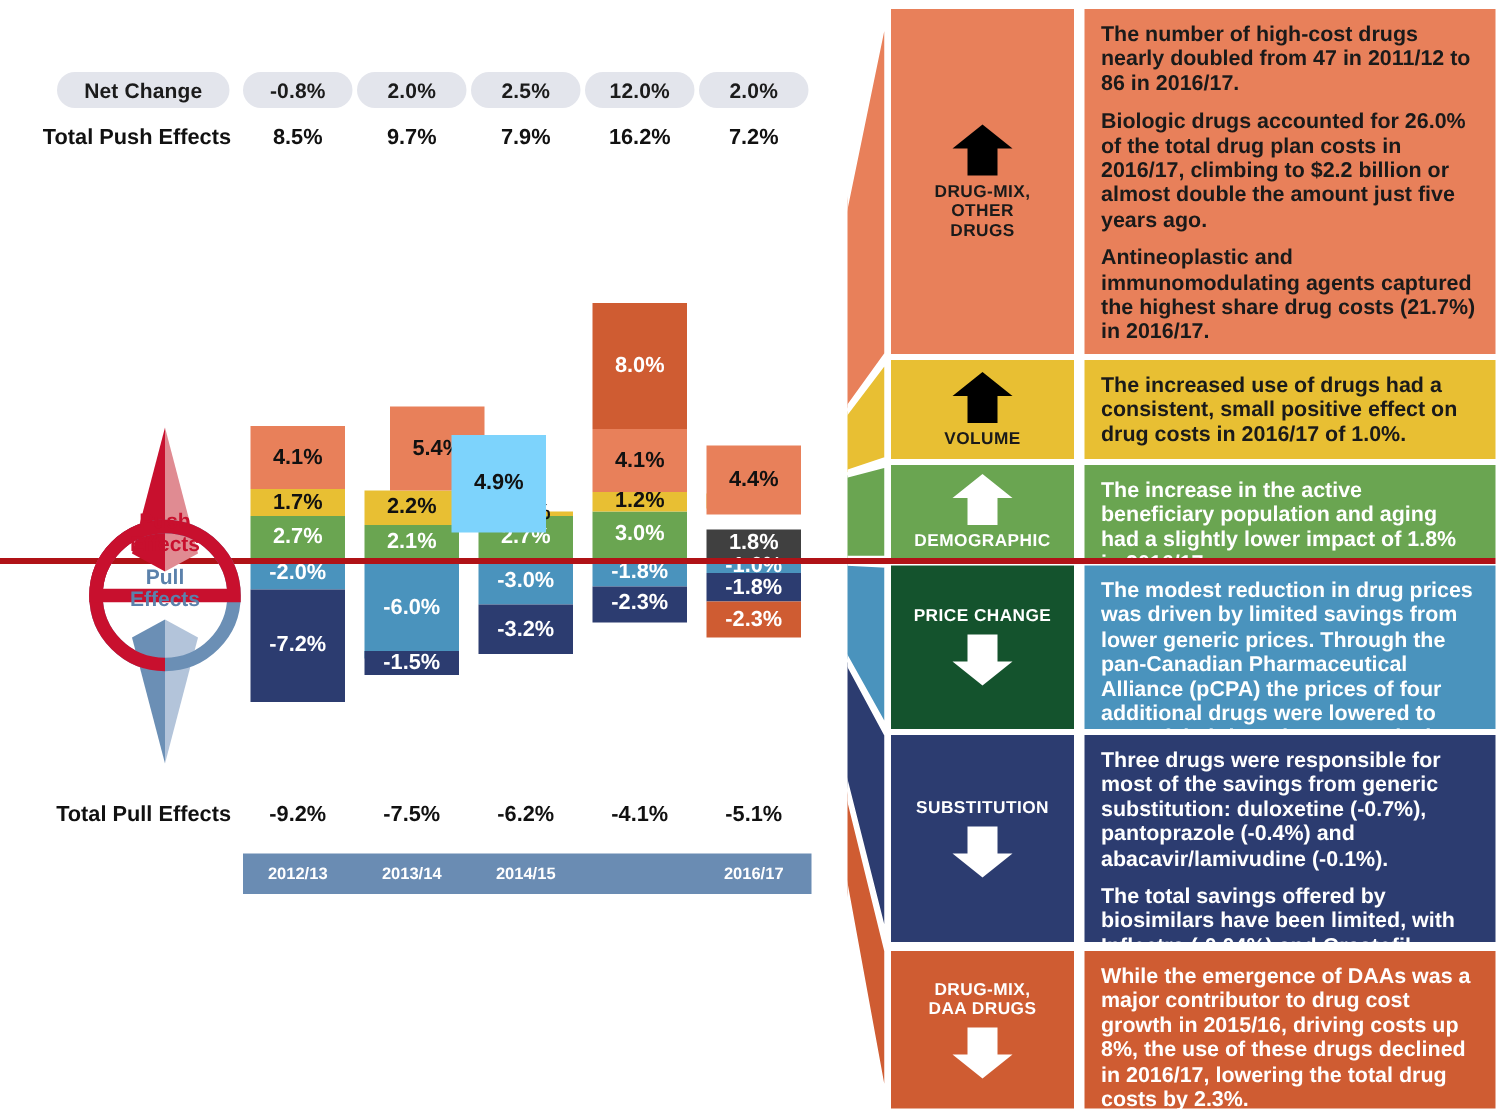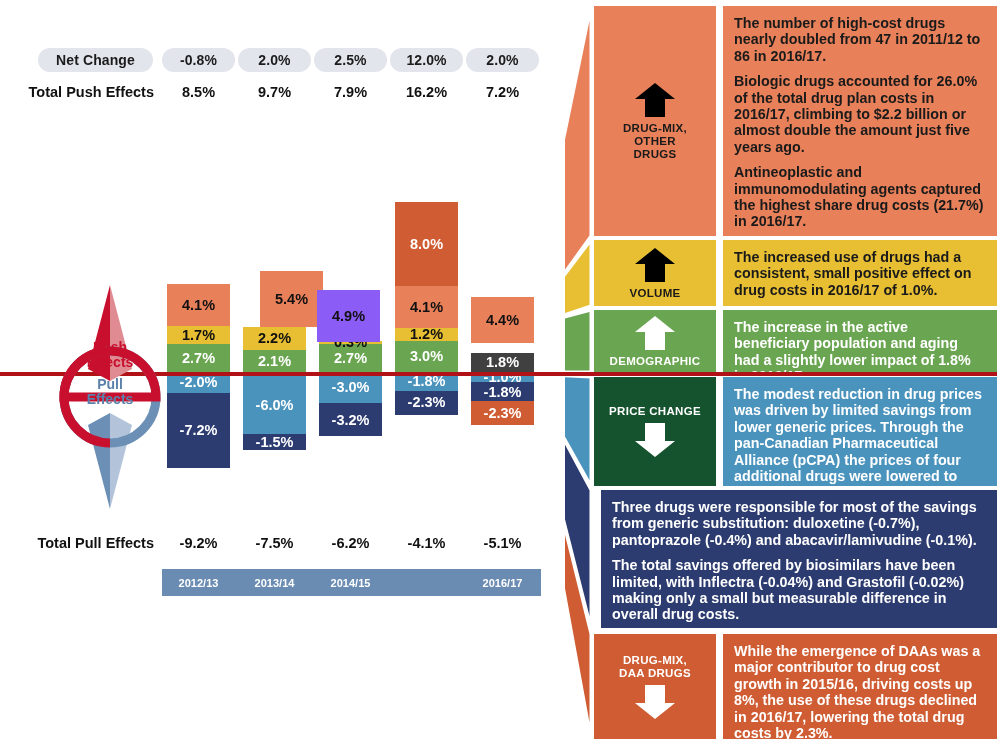--- a/index.html
+++ b/index.html
@@ -117,21 +117,21 @@
             <span>-1.5%</span>
         </div>
         <div class="seg" style="left:319px;top:343.92px;height:28.080000000000002px;background:#6aa551;
                    color:#ffffff;">
             <span>2.7%</span>
         </div>
         <div class="seg" style="left:319px;top:340.8px;height:3.12px;background:#e8bf33;
                    color:#111111;">
             <span>0.3%</span>
         </div>
-        <div class="seg" style="left:317px;top:289.84px;height:52px;background:#8b5cf6;
+        <div class="seg" style="left:301px;top:289.84px;height:65px;background:#7dd3fc;
                    color:#111111;">
             <span>4.9%</span>
         </div>
         <div class="seg" style="left:319px;top:372px;height:31.200000000000003px;background:#4a93bd;color:#ffffff;">
             <span>-3.0%</span>
         </div>
         <div class="seg" style="left:319px;top:403.2px;height:33.28px;background:#2c3c70;color:#ffffff;">
             <span>-3.2%</span>
         </div>
         <div class="seg" style="left:395px;top:340.8px;height:31.200000000000003px;background:#6aa551;
@@ -271,20 +271,28 @@
             </div>
             <svg class="arrow" width="42" height="36" viewBox="0 0 42 36">
             <polygon points="21,35 41,19 31,19 31,1 11,1 11,19 1,19" fill="#ffffff"></polygon>
             </svg>
           </div>
            <div class="body" style="background:#4a93bd;color:#ffffff;">
             <p>The modest reduction in drug prices was driven by limited savings from lower generic prices. Through the pan-Canadian Pharmaceutical Alliance (pCPA) the prices of four additional drugs were lowered to 18% of their brand-name equivalents in 2016.</p>
           </div>
          </div>
         <div class="panel" style="top:490px;height:138px;">
+           <div class="lab" style="background:#2c3c70;color:#ffffff;">
+            <div>
+              <div>SUBSTITUTION</div>
+            </div>
+            <svg class="arrow" width="42" height="36" viewBox="0 0 42 36">
+            <polygon points="21,35 41,19 31,19 31,1 11,1 11,19 1,19" fill="#ffffff"></polygon>
+            </svg>
+          </div>
            <div class="body" style="background:#2c3c70;color:#ffffff;">
             <p>Three drugs were responsible for most of the savings from generic substitution: duloxetine (-0.7%), pantoprazole (-0.4%) and abacavir/lamivudine (-0.1%).</p>
             <p>The total savings offered by biosimilars have been limited, with Inflectra (-0.04%) and Grastofil (-0.02%) making only a small but measurable difference in overall drug costs.</p>
           </div>
          </div>
         <div class="panel" style="top:634px;height:105px;">
            <div class="lab" style="background:#cf5c32;color:#ffffff;">
             <div>
               <div>DRUG-MIX,</div>
               <div>DAA DRUGS</div>

